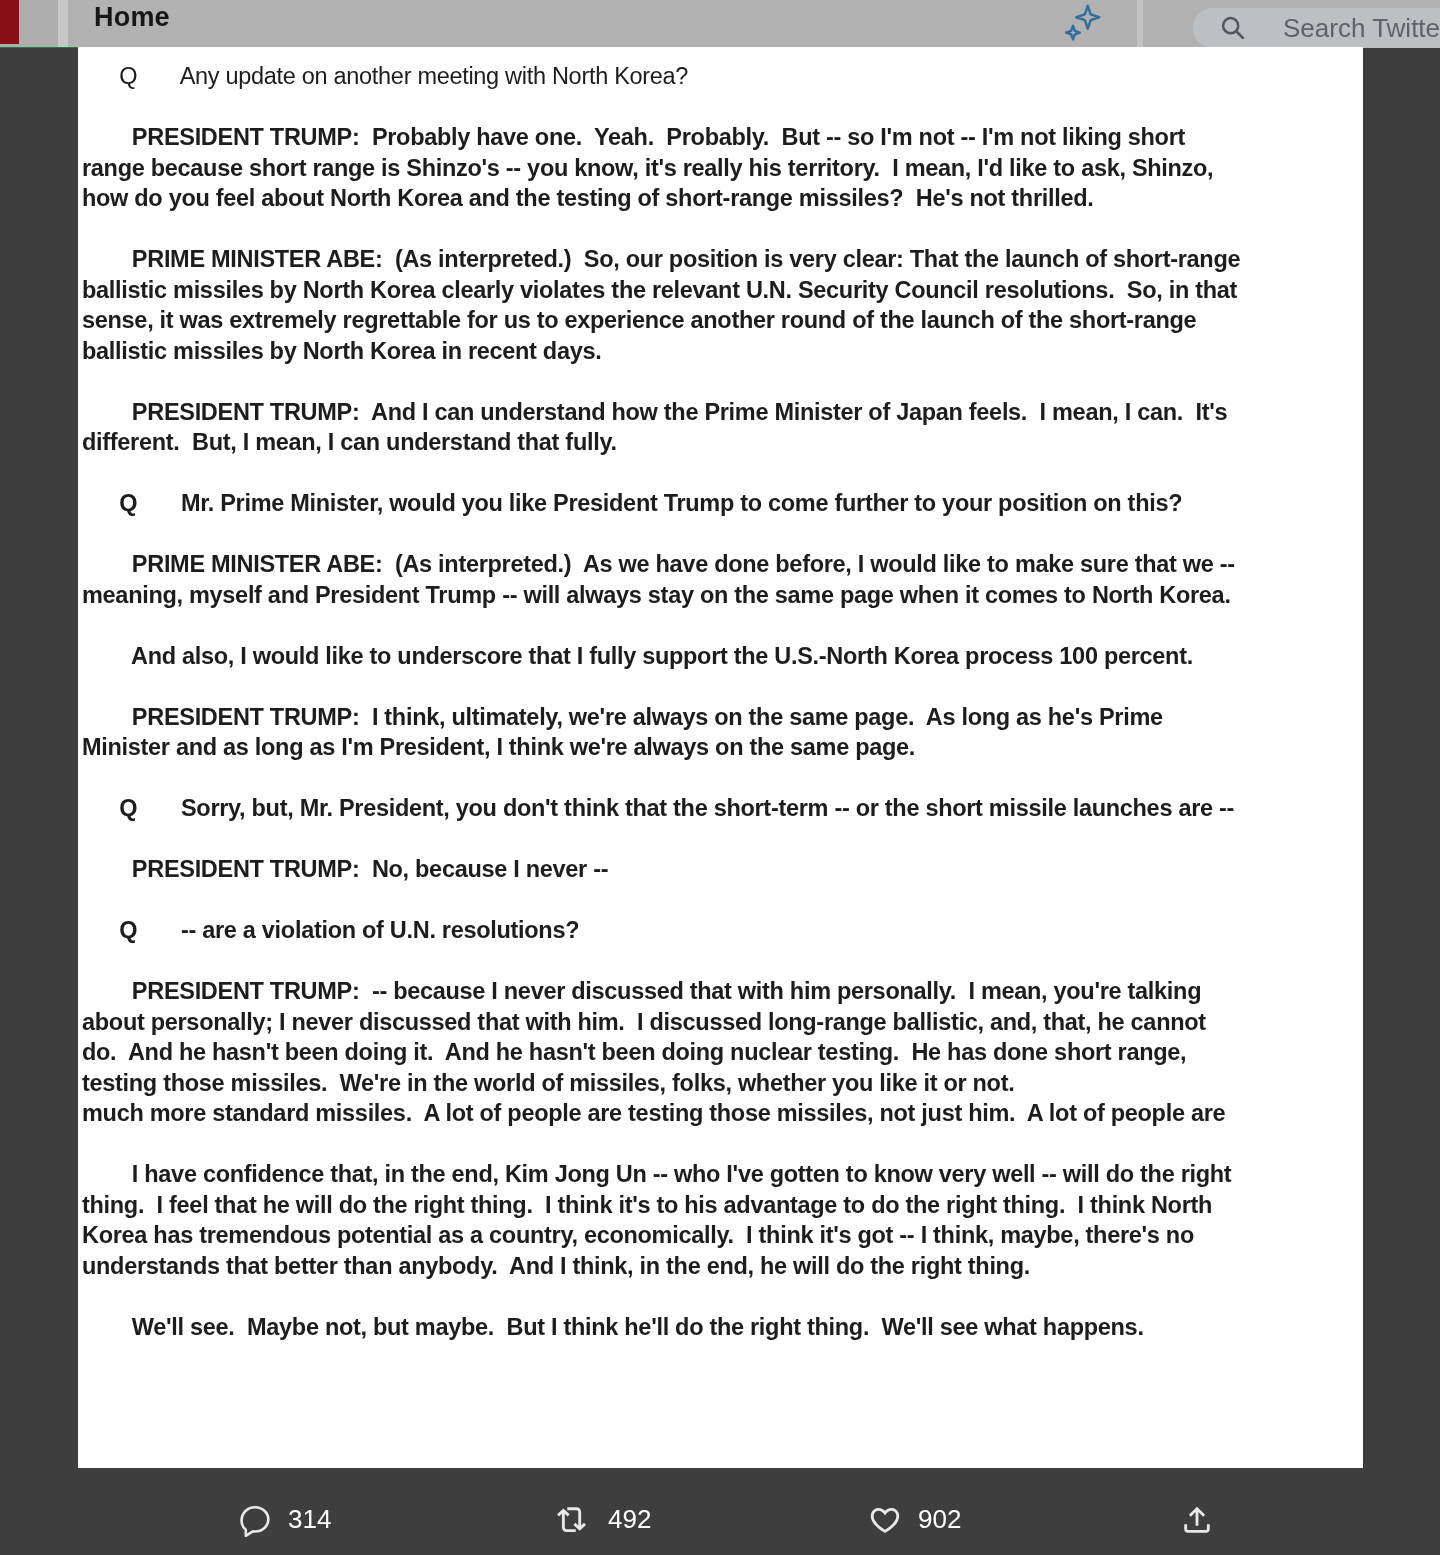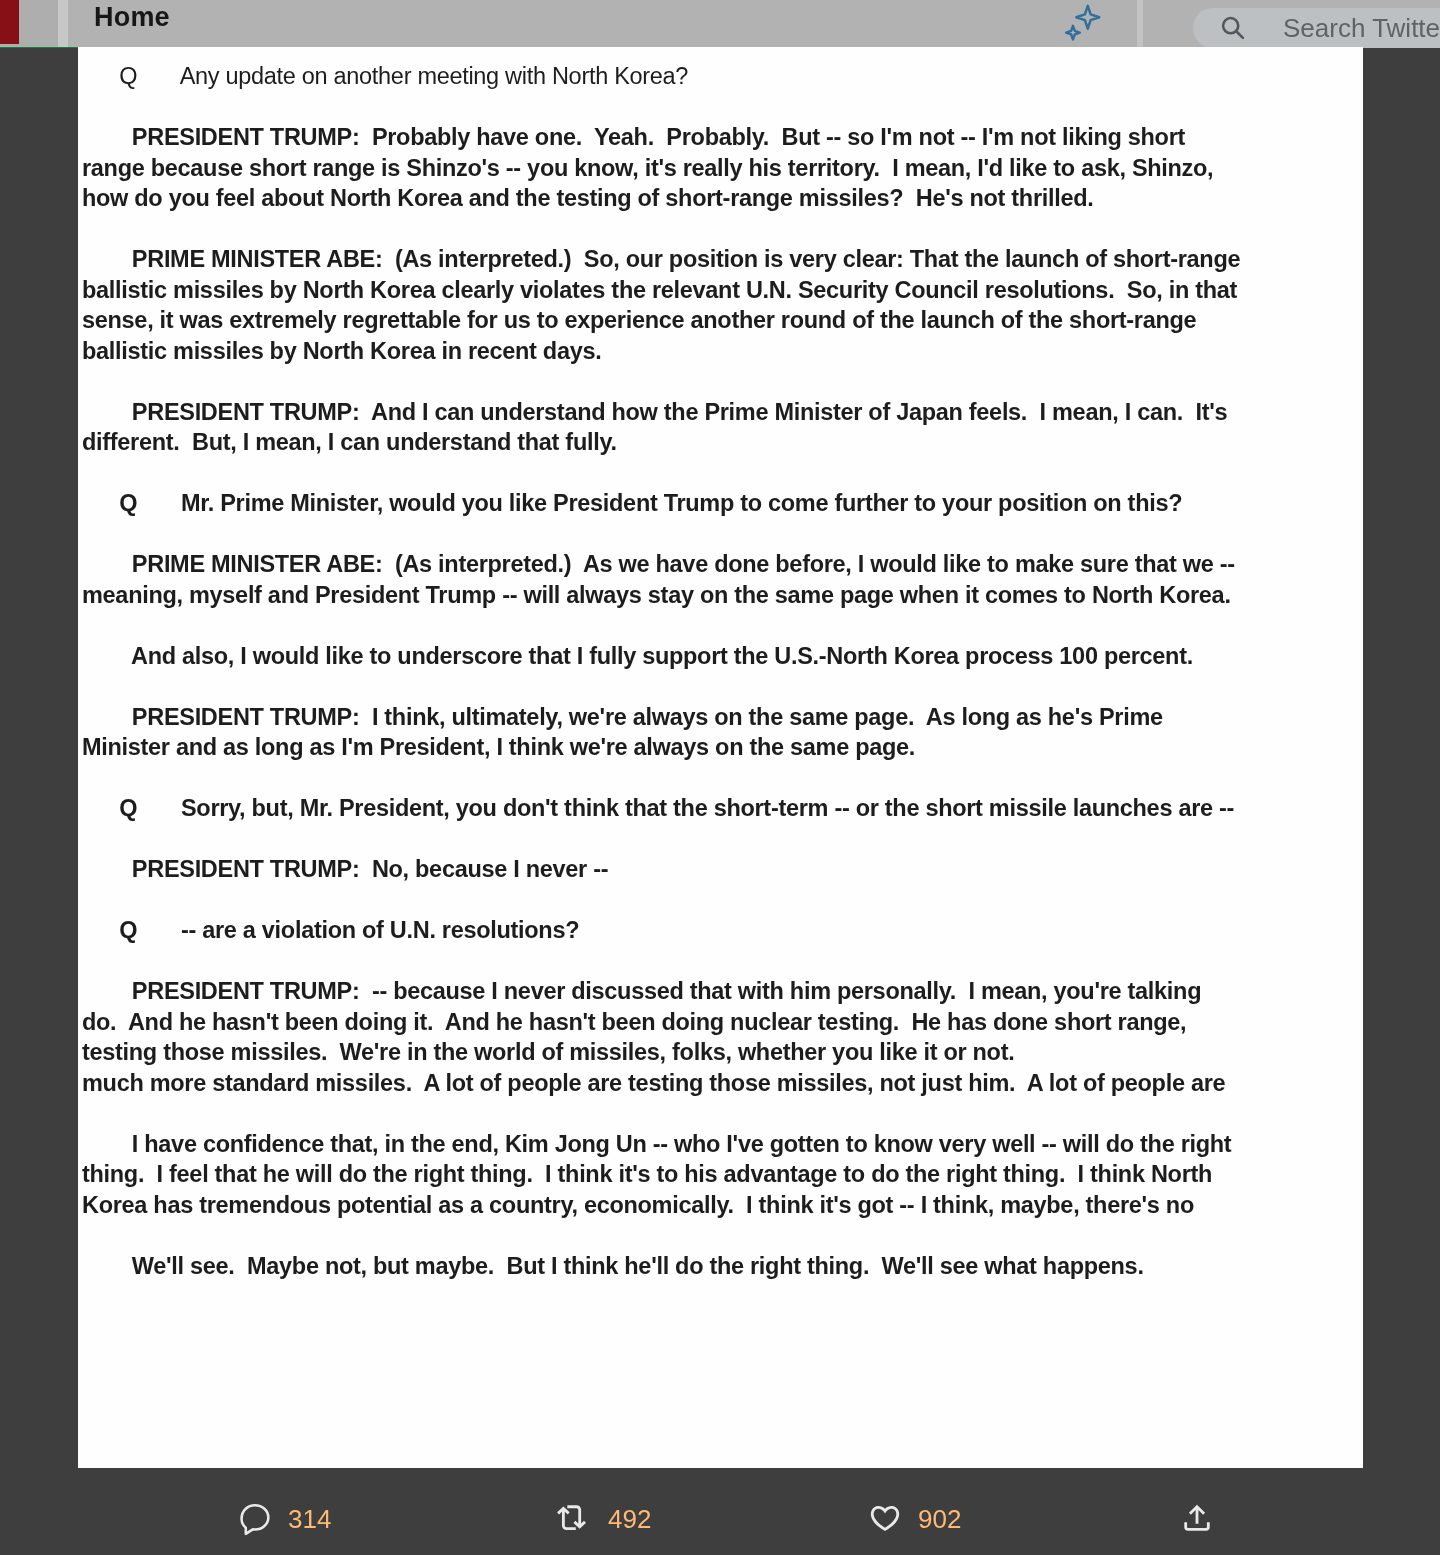--- a/index.html
+++ b/index.html
@@ -35,22 +35,22 @@
   .doc{
     position:absolute;left:78px;top:47px;width:1285px;height:1421px;
     background:#fefefe;overflow:hidden;
     padding:14px 4px 0 4px;box-sizing:border-box;
     color:#1d1d1d;font-size:23.5px;line-height:30.5px;letter-spacing:-0.3px;
   }
   .tline{white-space:pre;}
   .para + .para{margin-top:30.5px;font-weight:bold;}
   
   .action{
-    position:absolute;display:flex;align-items:flex-start;height:36px;
-    color:#fdba74;font-size:26px;
+    position:absolute;display:flex;align-items:flex-end;height:36px;
+    color:#ffffff;font-size:26px;
   }
   .action svg{display:block;}
   .action .count{margin-left:16px;line-height:36px;}
   .a-reply{left:238px;top:1501px;}
   .a-retweet{left:556px;top:1501px;}
   .a-like{left:868px;top:1501px;}
   .a-share{left:1180px;top:1501px;}
 </style>
 </head>
 <body>
@@ -117,28 +117,30 @@
       <div class="tline">      Q       Sorry, but, Mr. President, you don't think that the short-term -- or the short missile launches are --</div>
     </div>
     <div class="para">
       <div class="tline">        PRESIDENT TRUMP:  No, because I never --</div>
     </div>
     <div class="para">
       <div class="tline">      Q       -- are a violation of U.N. resolutions?</div>
     </div>
     <div class="para">
       <div class="tline">        PRESIDENT TRUMP:  -- because I never discussed that with him personally.  I mean, you're talking</div>
+      <div class="tline">about personally; I never discussed that with him.  I discussed long-range ballistic, and, that, he cannot</div>
       <div class="tline">do.  And he hasn't been doing it.  And he hasn't been doing nuclear testing.  He has done short range,</div>
       <div class="tline">testing those missiles.  We're in the world of missiles, folks, whether you like it or not.</div>
       <div class="tline">much more standard missiles.  A lot of people are testing those missiles, not just him.  A lot of people are</div>
     </div>
     <div class="para">
       <div class="tline">        I have confidence that, in the end, Kim Jong Un -- who I've gotten to know very well -- will do the right</div>
       <div class="tline">thing.  I feel that he will do the right thing.  I think it's to his advantage to do the right thing.  I think North</div>
       <div class="tline">Korea has tremendous potential as a country, economically.  I think it's got -- I think, maybe, there's no</div>
+      <div class="tline">understands that better than anybody.  And I think, in the end, he will do the right thing.</div>
     </div>
     <div class="para">
       <div class="tline">        We'll see.  Maybe not, but maybe.  But I think he'll do the right thing.  We'll see what happens.</div>
     </div>
   </div>
 
 <div class="action a-reply">
   <svg width="34" height="34" viewBox="0 0 24 24">
     <path d="M12 3c5.2 0 9.4 3.8 9.4 8.6 0 4.7-4.2 8.5-9.4 8.5-.5 0-1.1 0-1.6-.1l-4.9 3.2v-4.4c-1.9-1.5-3-3.7-3-6.2C2.5 6.8 6.8 3 12 3z" fill="none" stroke="#e9e9e9" stroke-width="1.8" stroke-linejoin="round"></path>
   </svg>

